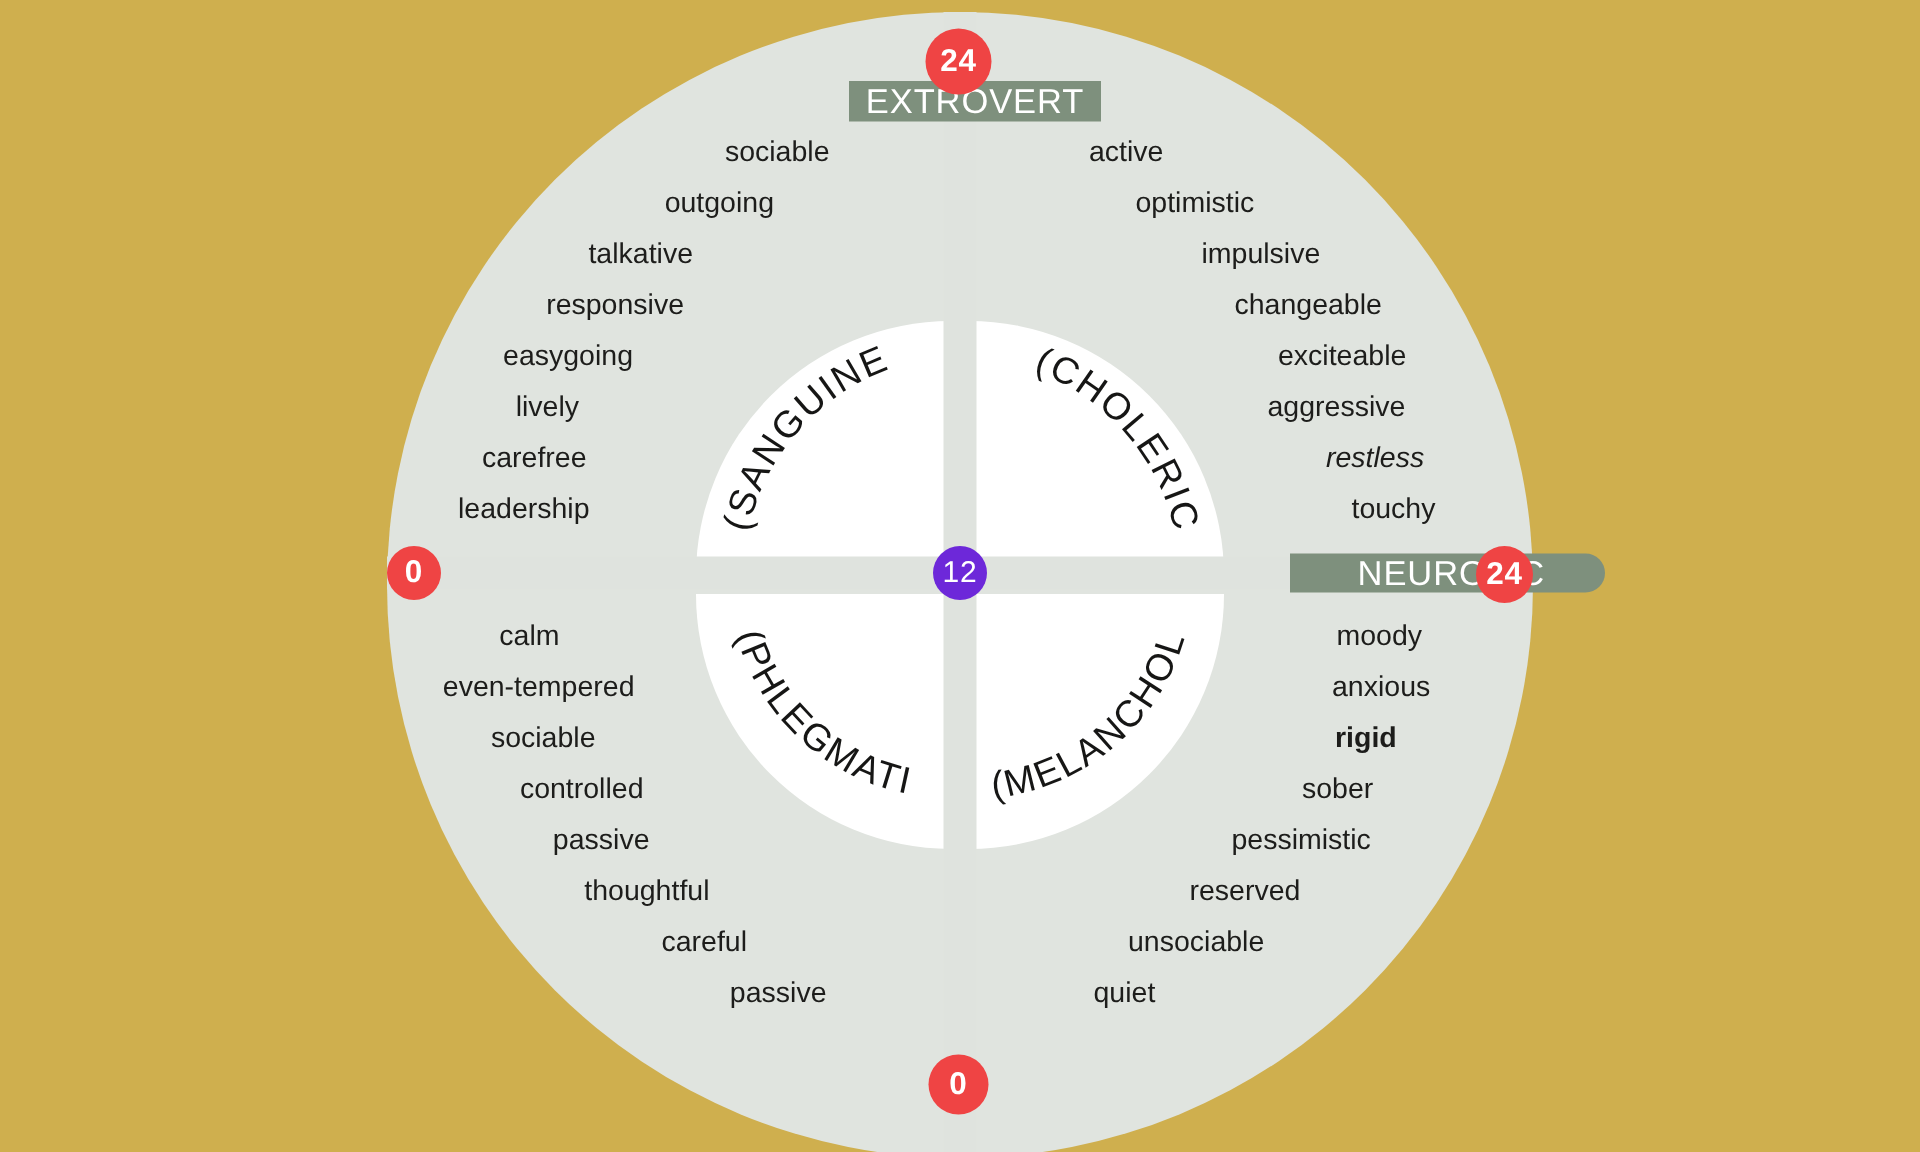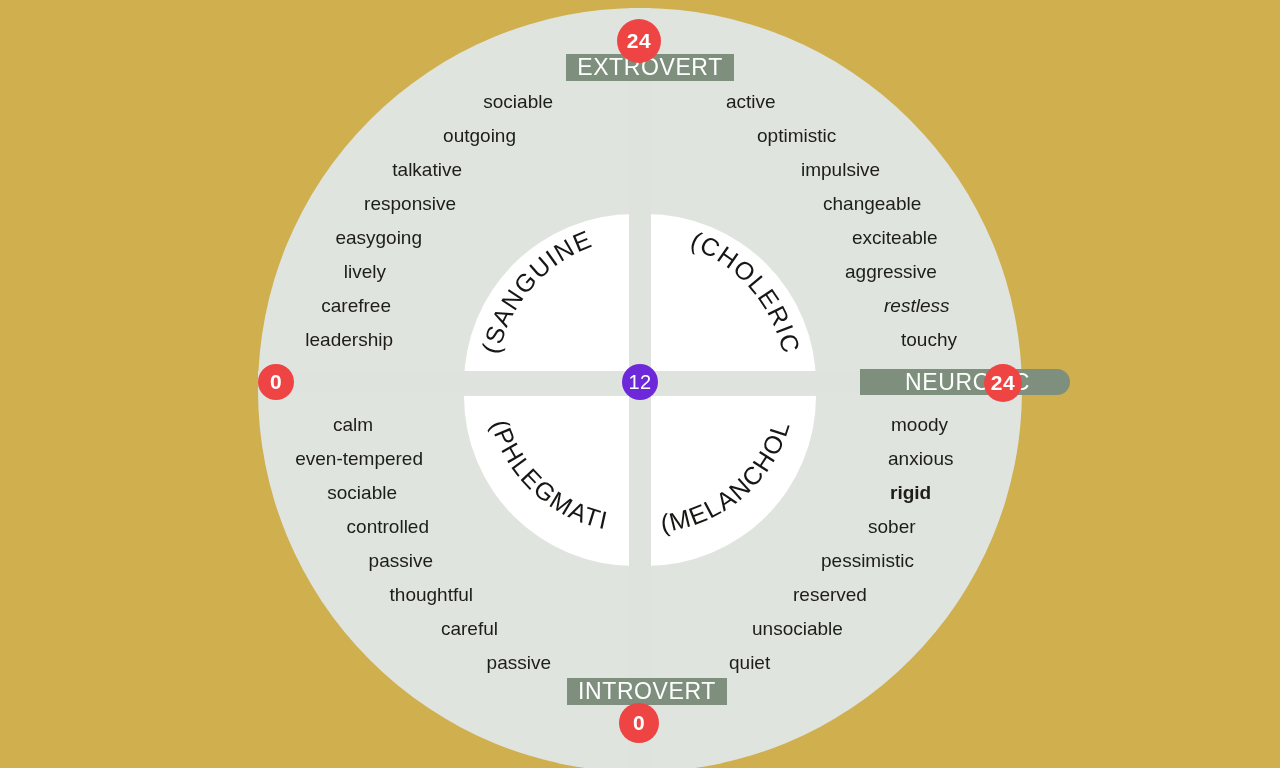--- a/index.html
+++ b/index.html
@@ -218,21 +218,20 @@
   <div class="trait" style="left:890px;  top:482px;font-weight:bold;">rigid</div>
   <div class="trait" style="left:868px;  top:516px;">sober</div>
   <div class="trait" style="left:821px;  top:550px;">pessimistic</div>
   <div class="trait" style="left:793px;  top:584px;">reserved</div>
   <div class="trait" style="left:752px;  top:618px;">unsociable</div>
   <div class="trait" style="left:729px;  top:652px;">quiet</div>
 
   <div class="plate plate-extrovert">EXTROVERT</div>
   <div class="badge badge-24-top">24</div>
 
-  <div class="plate plate-introvert">INTROVERT</div>
   <div class="badge badge-0-bot">0</div>
 
   <div class="badge badge-0-left">0</div>
 
   <div class="plate plate-neurotic">NEUROTIC</div>
   <div class="badge badge-24-right">24</div>
 
   <div class="badge badge-12-mid">12</div>
 
 </div>

